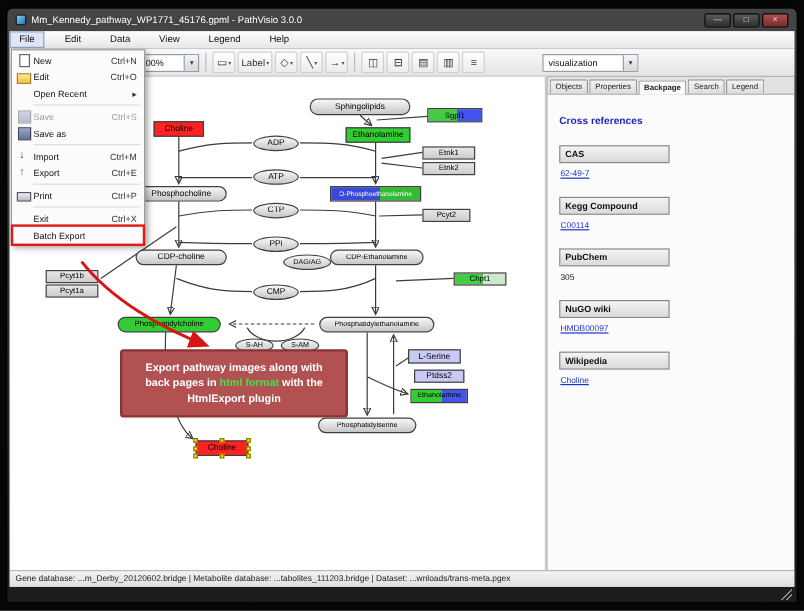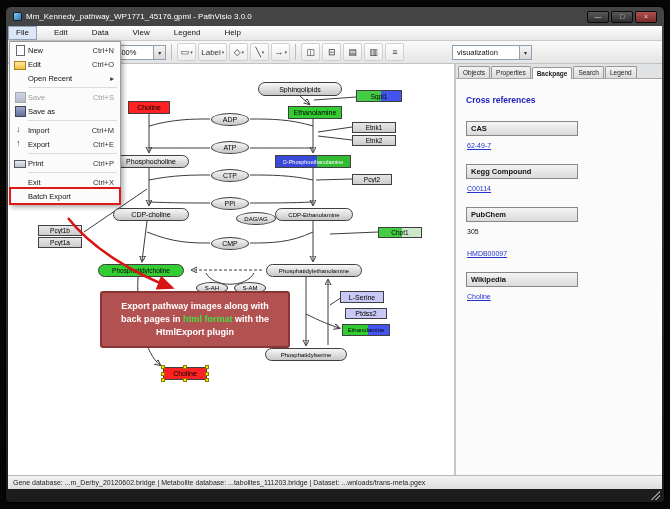--- a/index.html
+++ b/index.html
@@ -85,21 +85,21 @@
   .arrow-overlay{position:absolute;left:0;top:0;z-index:40;pointer-events:none;}
 
   .sidebar{flex:1;background:#404040;display:flex;flex-direction:column;overflow:hidden;}
   .tabs{display:flex;height:15px;background:#e0e2e4;border-bottom:1px solid #a8a8a8;padding:2px 0 0 2px;gap:1px;}
   .tab{font-size:6.5px;padding:2px 4px;background:linear-gradient(#f3f3f3,#dcdcdc);border:1px solid #979797;
     border-bottom:none;border-radius:2px 2px 0 0;color:#222;}
   .tab.active{background:#fbfbfb;font-weight:bold;position:relative;top:1px;}
   .backpage{flex:1;background:#fbfbfb;padding:6px 10px;overflow:hidden;}
   .bp-heading{color:#2222bb;font-weight:bold;font-size:8.5px;margin:10px 0 16px;}
   .bp-section{margin-bottom:15px;}
-  .bp-header{width:112px;background:linear-gradient(#f4f4f4,#dadada);border:1px solid #878787;
+  .bp-header{width:92px;background:linear-gradient(#f4f4f4,#dadada);border:1px solid #878787;
     font-size:7.5px;font-weight:bold;padding:2px 4px;color:#111;}
   .bp-value{font-size:7px;margin:6px 0 0 1px;color:#111;}
   .bp-value.link{color:#2233cc;text-decoration:underline;}
   .bp-footer{font-size:8px;font-weight:bold;margin-top:10px;color:#000;}
 
   .statusbar{position:absolute;left:0;right:0;bottom:0;height:14px;background:linear-gradient(#f3f3f3,#dedede);
     border-top:1px solid #b8b8b8;font-size:7px;color:#222;display:flex;align-items:center;padding:0 5px;white-space:nowrap;overflow:hidden;}
 
   .resize-grip{position:absolute;right:4px;bottom:2px;width:11px;height:11px;
     clip-path:polygon(100% 0,100% 100%,0 100%);
@@ -351,20 +351,21 @@
               </div>
               <div class="bp-section">
                 <div class="bp-header">Kegg Compound</div>
                 <div class="bp-value link">C00114</div>
               </div>
               <div class="bp-section">
                 <div class="bp-header">PubChem</div>
                 <div class="bp-value">305</div>
               </div>
               <div class="bp-section">
+                <div class="bp-header">NuGO wiki</div>
                 <div class="bp-value link">HMDB00097</div>
               </div>
               <div class="bp-section">
                 <div class="bp-header">Wikipedia</div>
                 <div class="bp-value link">Choline</div>
               </div>
             </div>
         </div>
       </div>
     </div>

